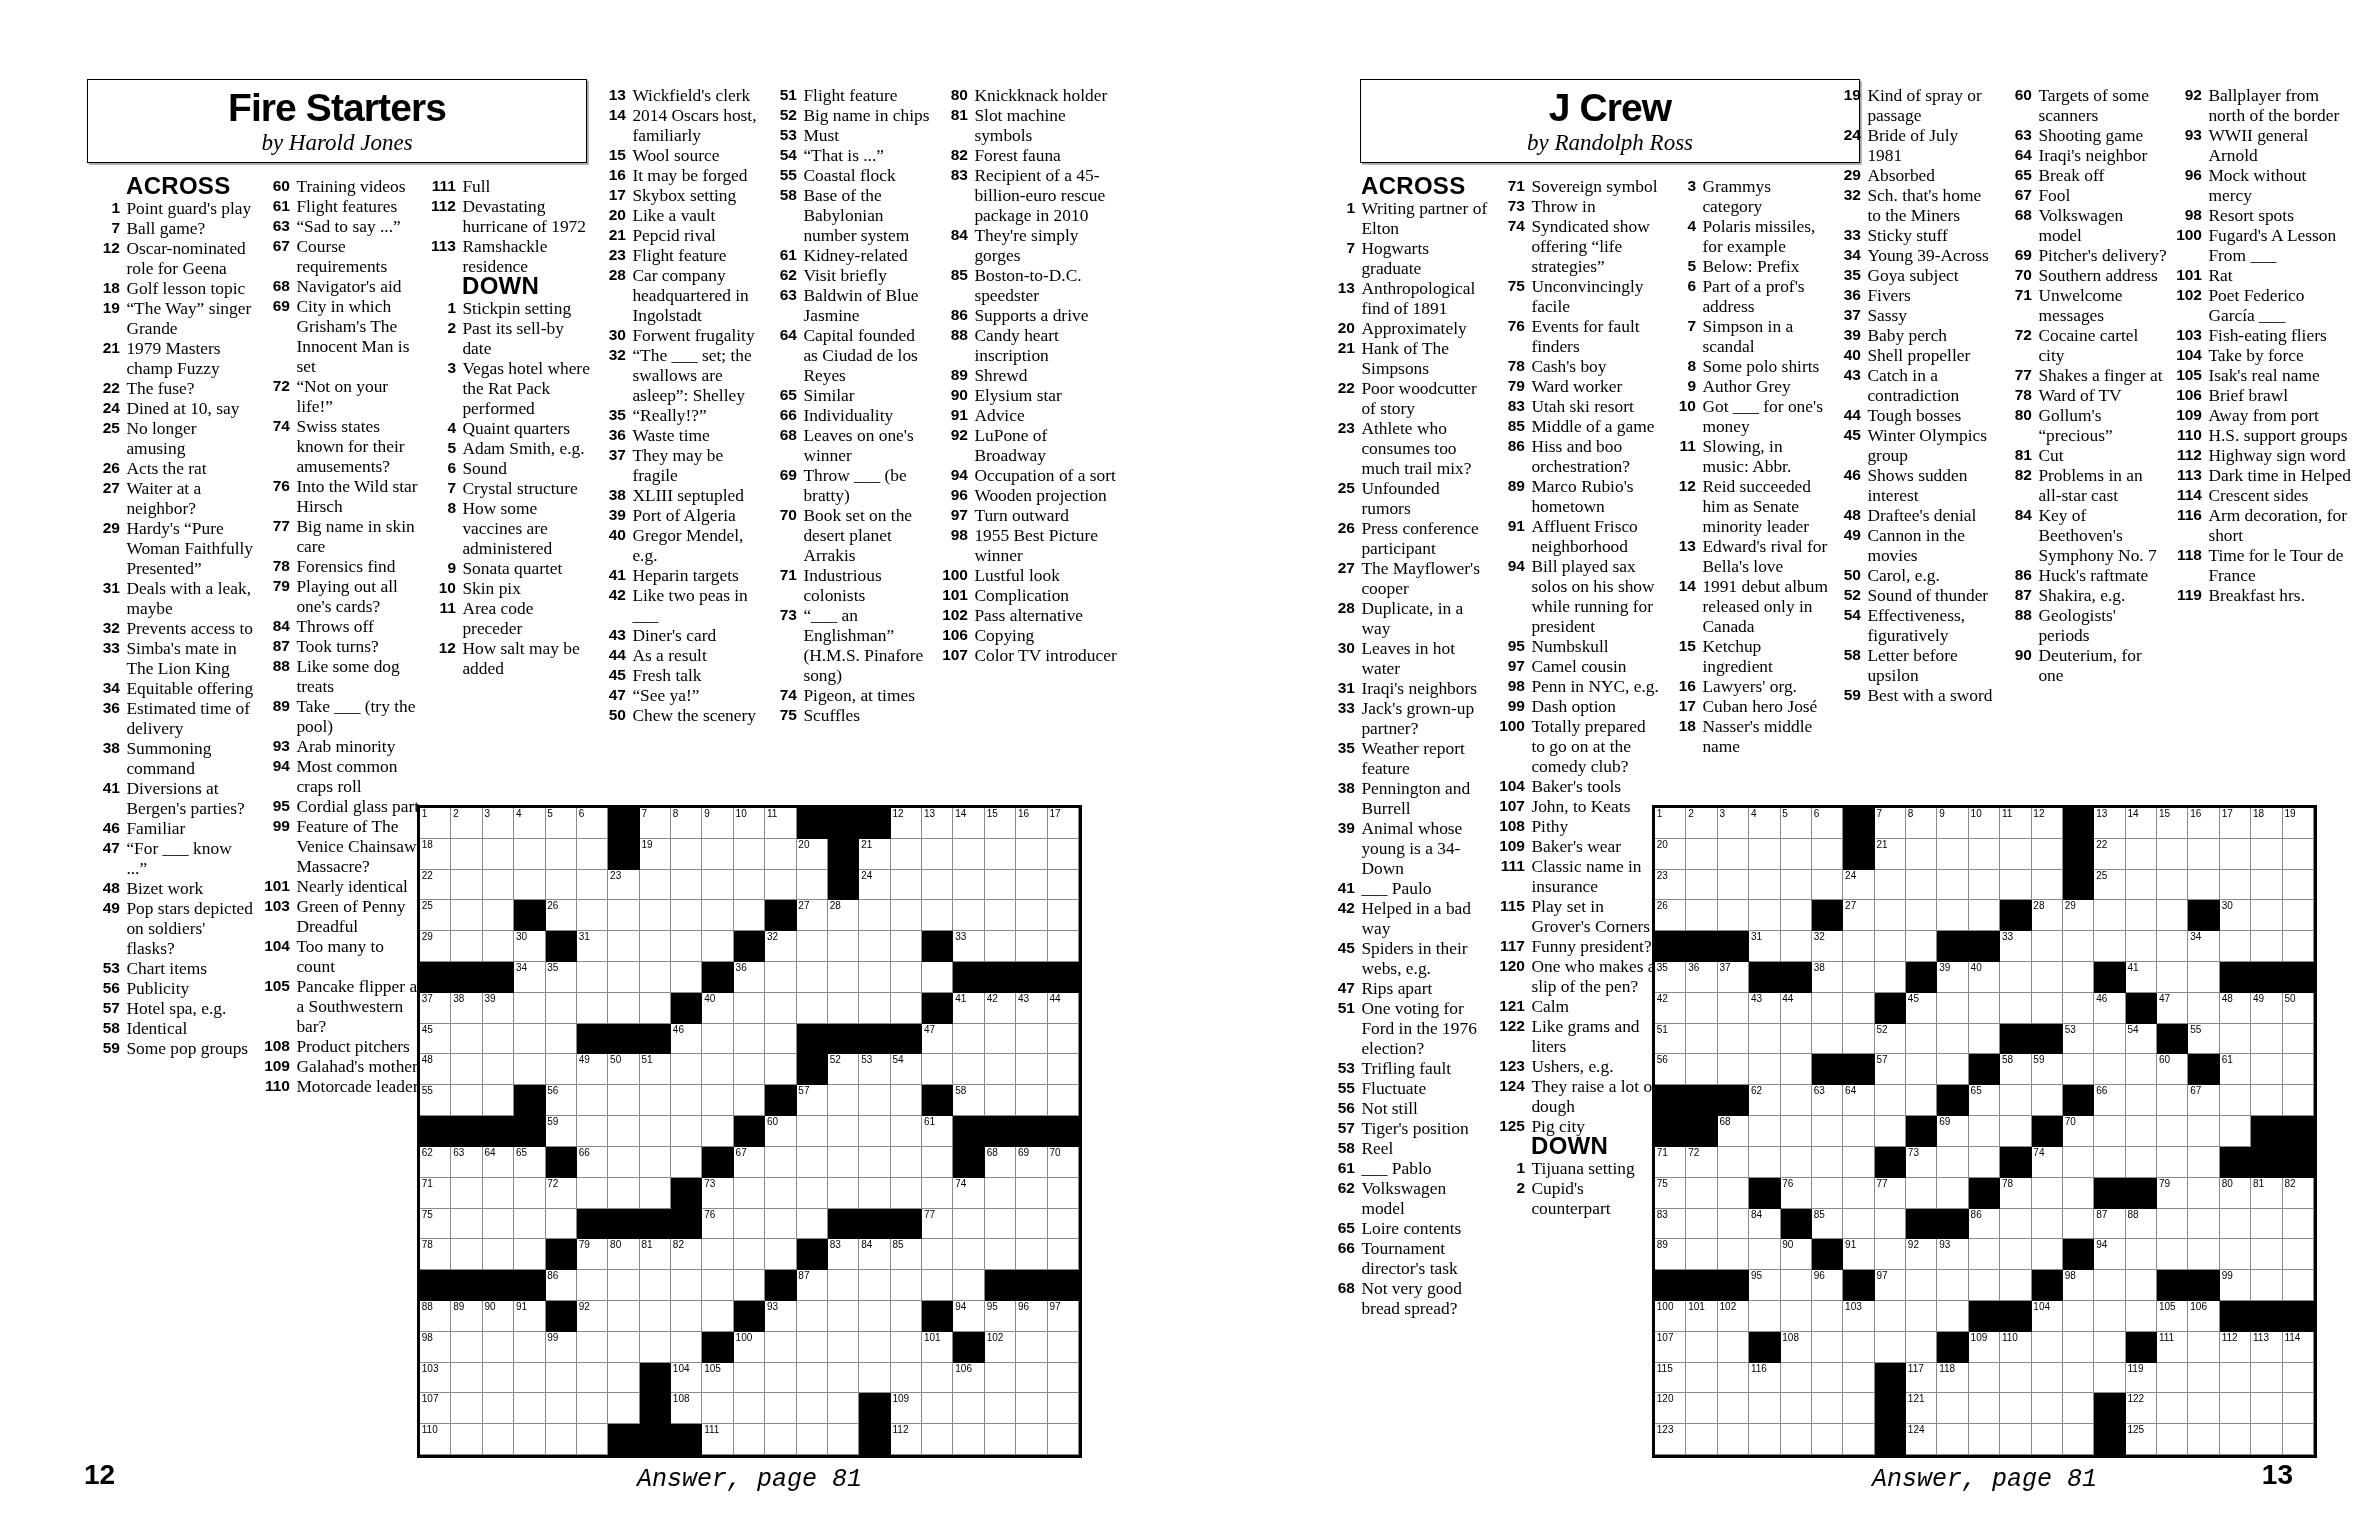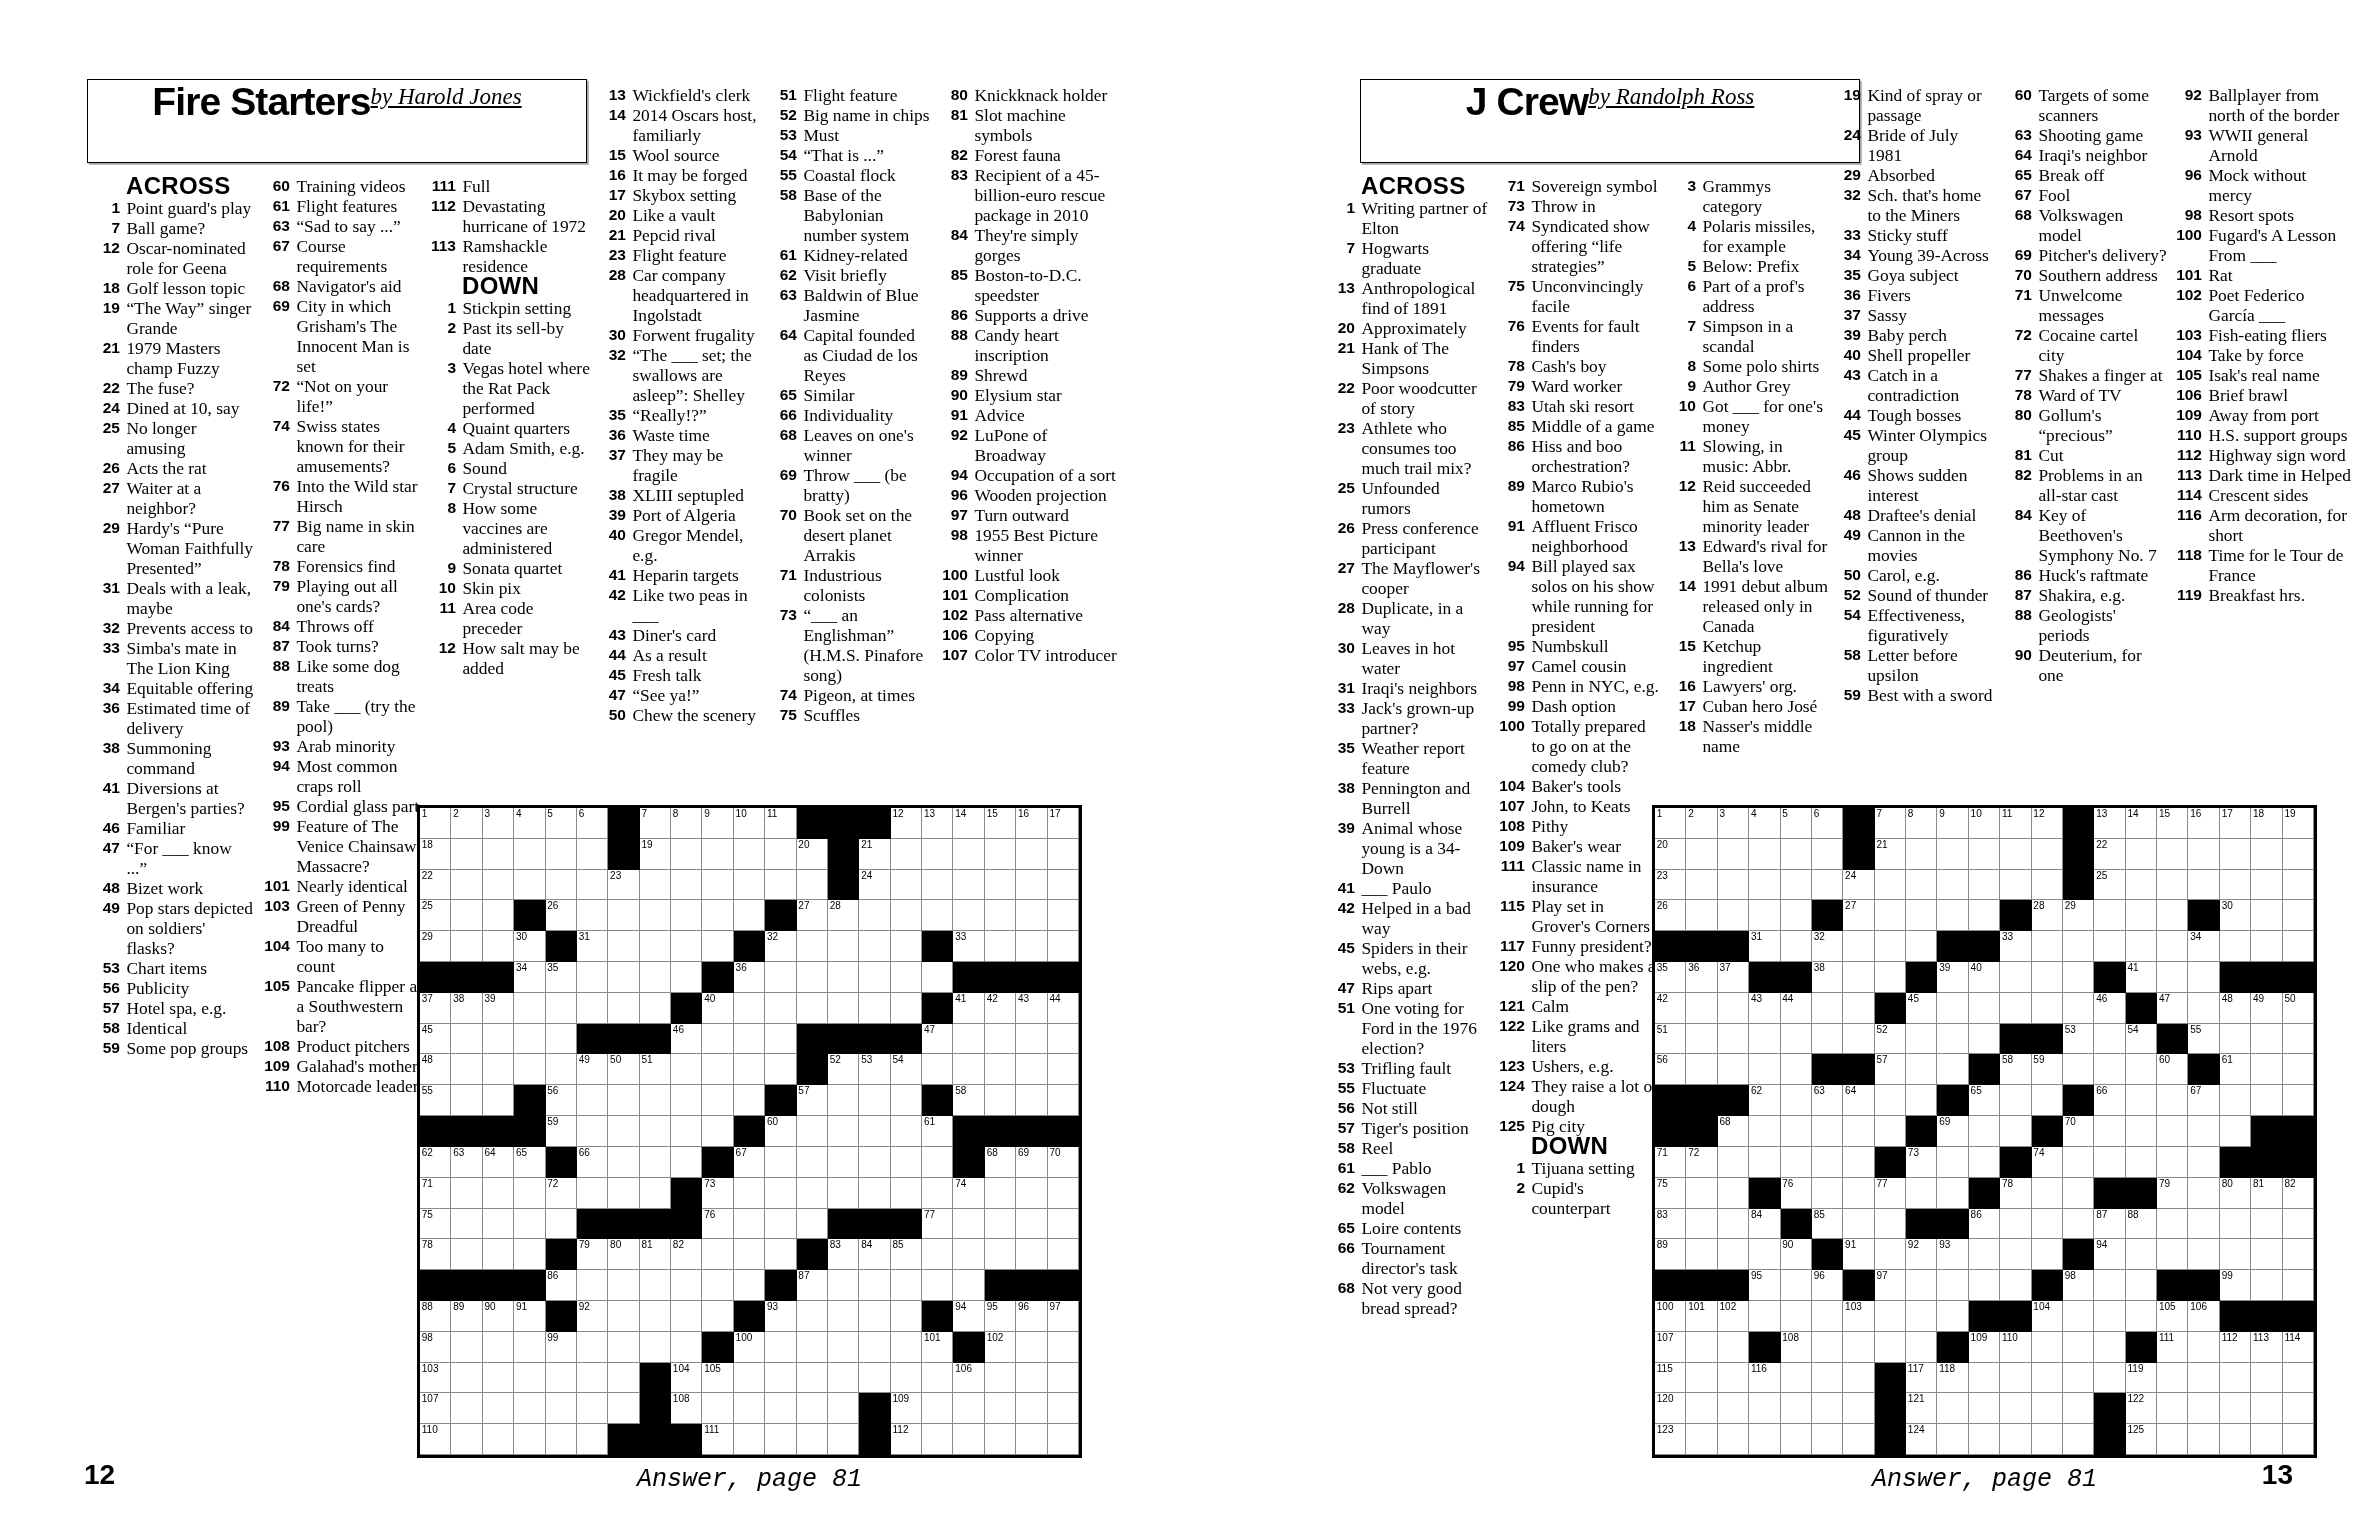--- a/index.html
+++ b/index.html
@@ -4,27 +4,27 @@
 <style>
   html,body{margin:0;padding:0;}
   body{
     width:2377px;height:1538px;position:relative;background:#ffffff;color:#000;
     font-family:"Liberation Serif", serif;
   }
   .page{position:absolute;top:0;width:1189px;height:1538px;}
   .title-box{
     position:absolute;border:1.8px solid #000;background:#fff;
     box-shadow:1.8px 1.8px 0 rgba(0,0,0,0.35);
-    display:flex;flex-direction:row;justify-content:center;
+    display:flex;flex-direction:column;justify-content:center;
   }
   .title{
     font-family:"Liberation Sans", sans-serif;font-weight:700;font-size:39px;
     letter-spacing:-0.9px;text-align:center;line-height:1.0;margin-top:1.8px;
   }
-  .byline{font-style:italic;font-size:23px;text-align:center;margin-top:3.7px;text-decoration:underline;}
+  .byline{font-style:italic;font-size:23px;text-align:center;margin-top:3.7px;}
   .clue-col{position:absolute;overflow:hidden;}
   .chead{
     font-family:"Liberation Sans", sans-serif;font-weight:700;font-size:24px;
     padding-left:39px;line-height:20px;margin-bottom:1.8px;letter-spacing:0.3px;
   }
   .clue{display:flex;font-size:17.4px;line-height:20px;}
   .cn{
     flex:0 0 33px;text-align:right;font-weight:700;
     font-family:"Liberation Sans", sans-serif;font-size:15.5px;padding-right:6.4px;line-height:20px;
   }

